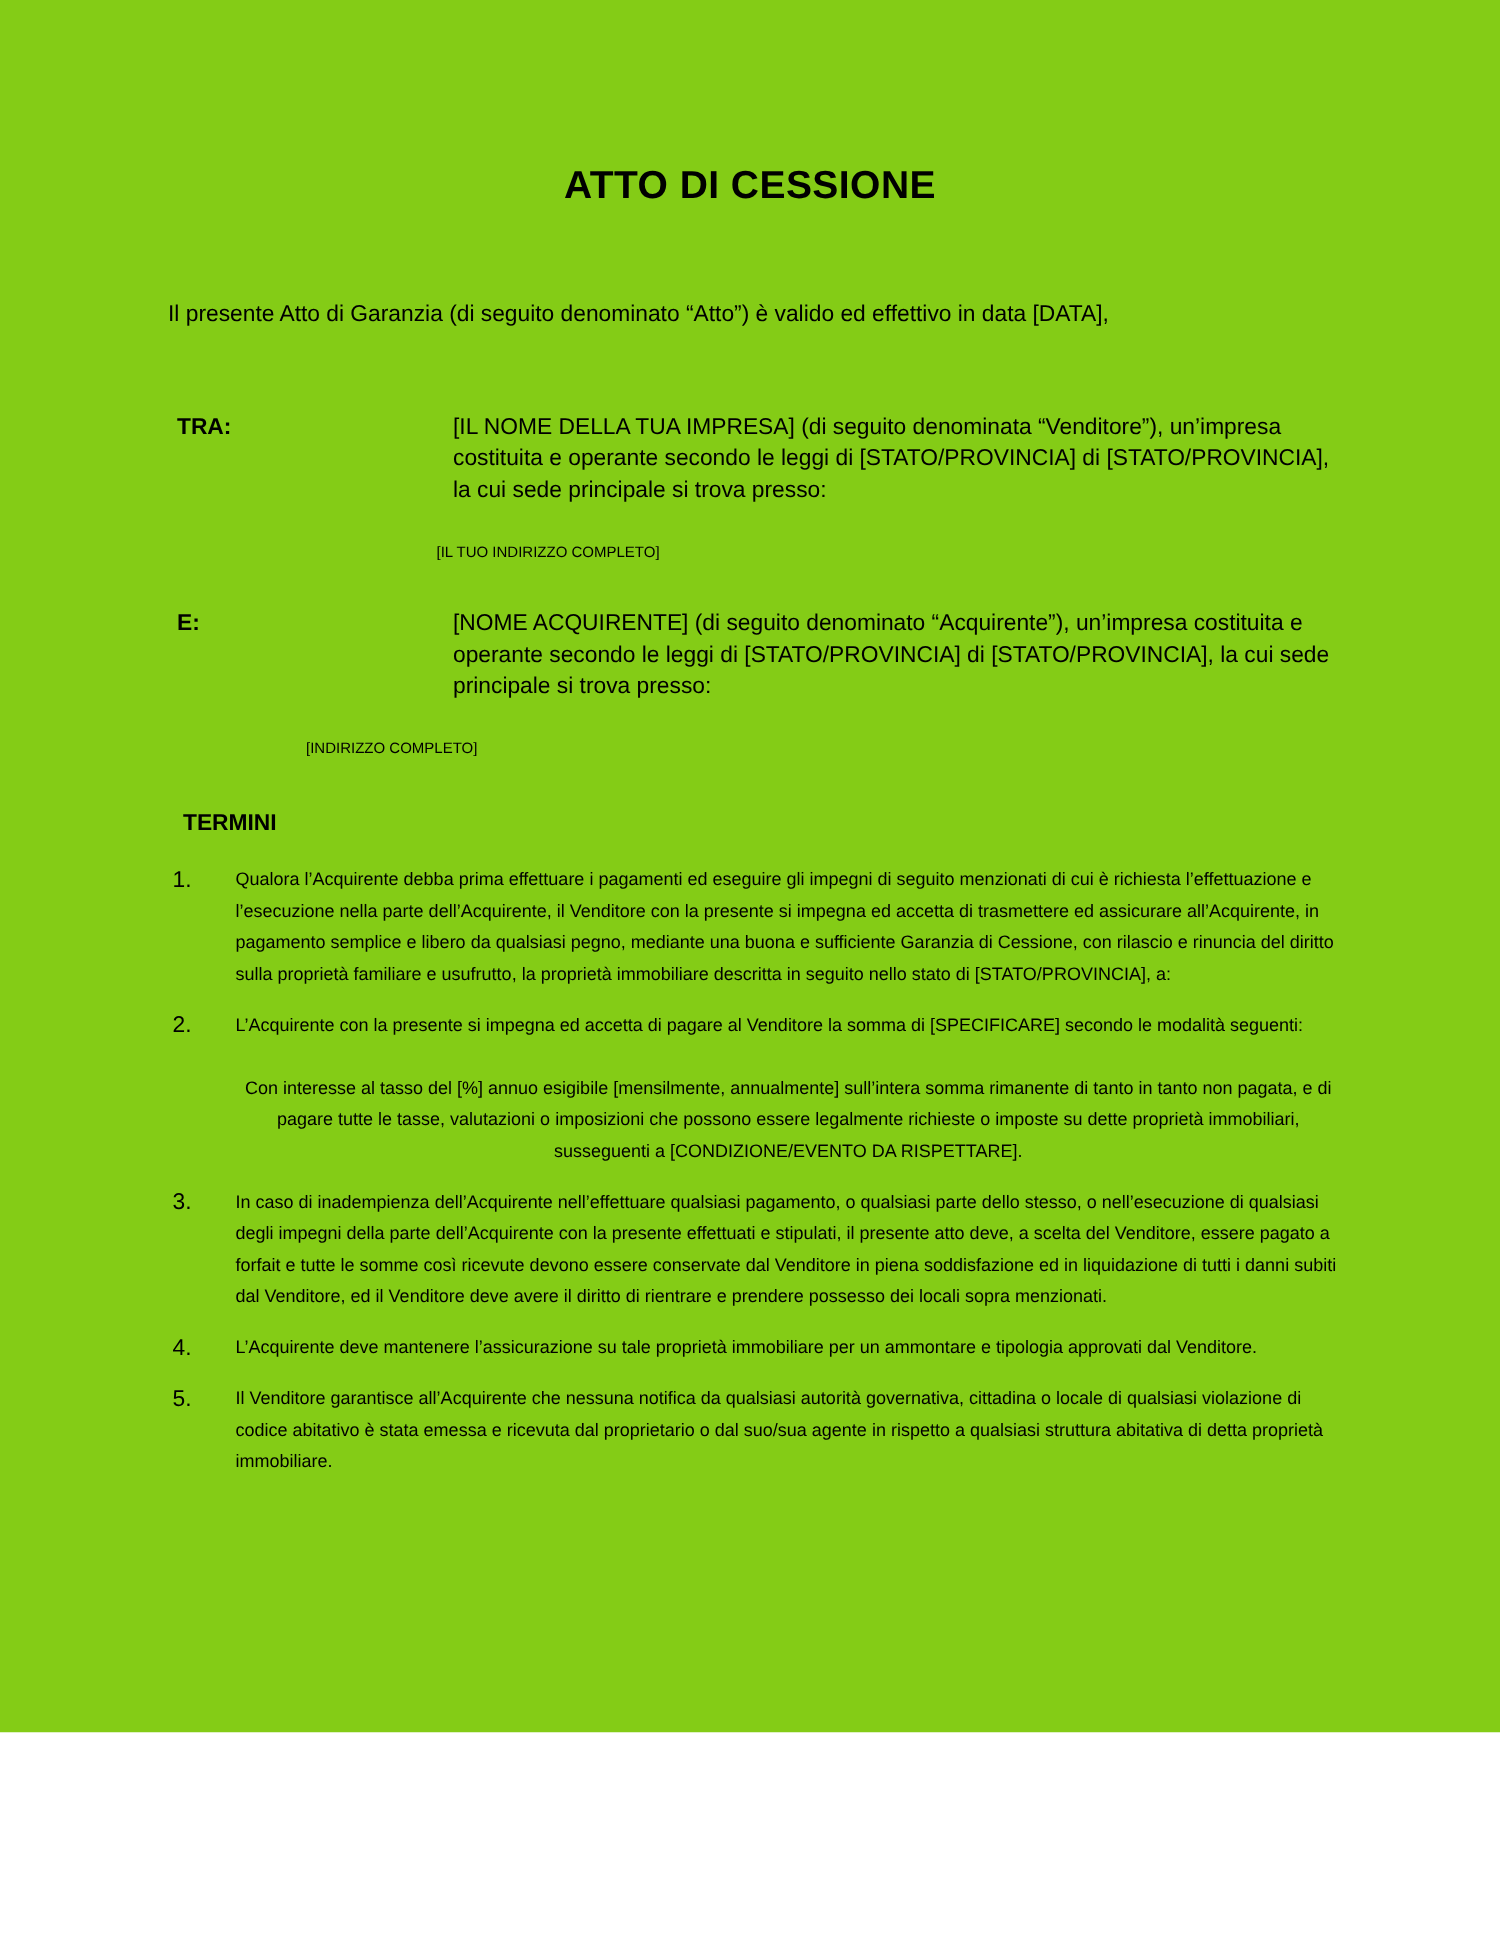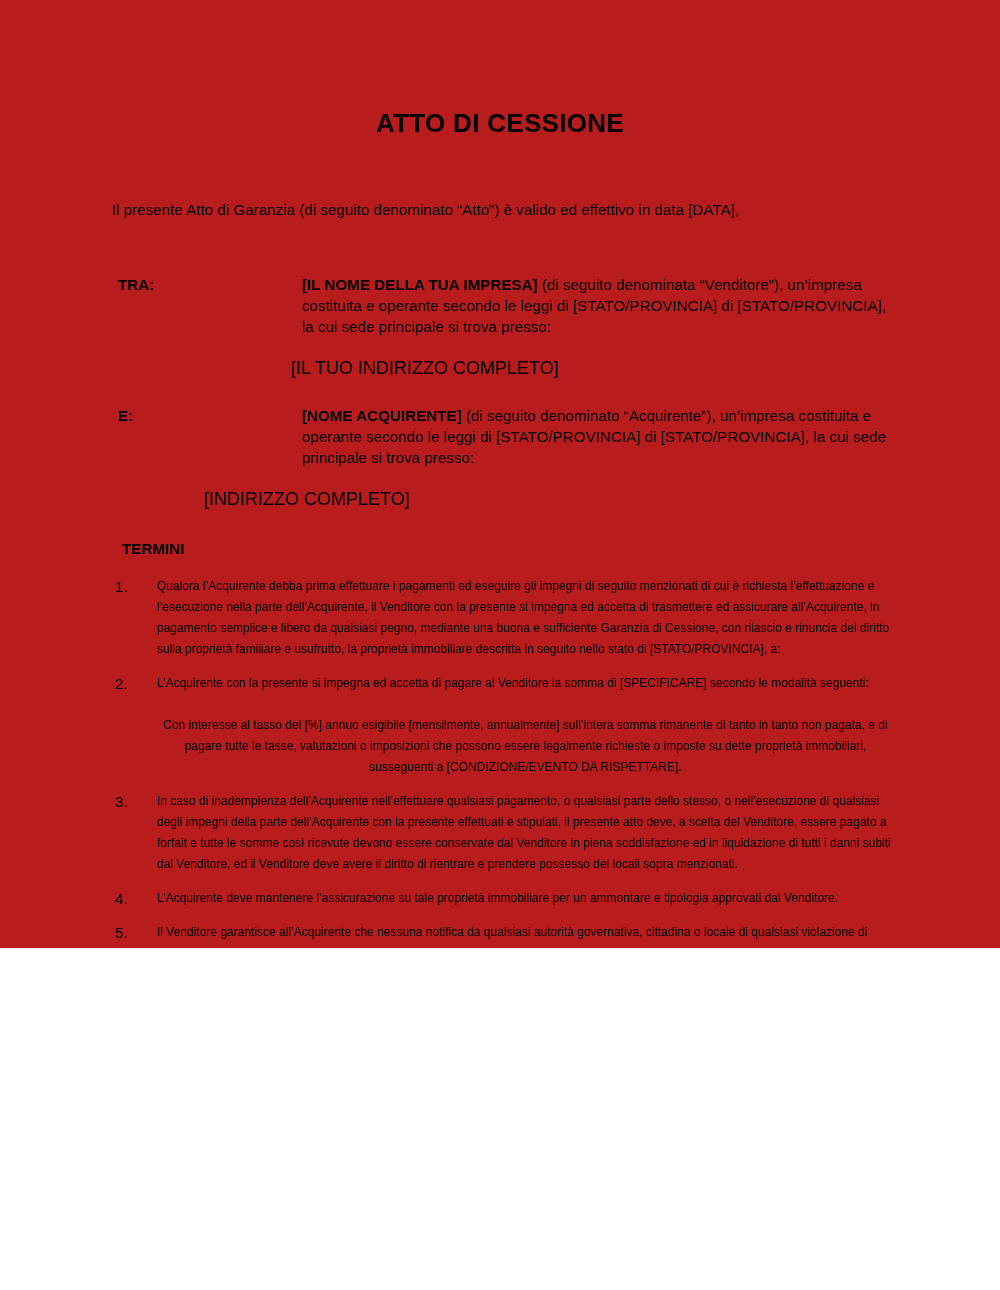--- a/index.html
+++ b/index.html
@@ -7,22 +7,22 @@
     padding: 0;
     background: #ffffff;
   }
   body {
     font-family: "Liberation Sans", sans-serif;
     color: #000000;
   }
   .page {
     position: relative;
     width: 1000px;
-    height: 948px;
-    background: #b91c1c;
+    height: 1155px;
+    background: #84cc16;
     overflow: hidden;
     box-sizing: border-box;
   }
   .doc-title {
     position: absolute;
     left: 0;
     top: 108px;
     width: 1000px;
     text-align: center;
     font-size: 26px;
@@ -54,23 +54,23 @@
     font-weight: bold;
     line-height: 21px;
     padding-left: 6px;
     box-sizing: border-box;
   }
   .party-body {
     flex: 1 1 auto;
     font-size: 15.2px;
     line-height: 21px;
   }
-  .party-body b { font-weight: bold; }
+  .party-body b { font-weight: normal; }
   .party-address {
-    font-size: 18px;
+    font-size: 10px;
     line-height: 21px;
     margin-top: 21px;
     margin-left: 179px;
   }
   .section-heading {
     position: absolute;
     left: 122px;
     top: 538px;
     font-size: 15.2px;
     font-weight: bold;

